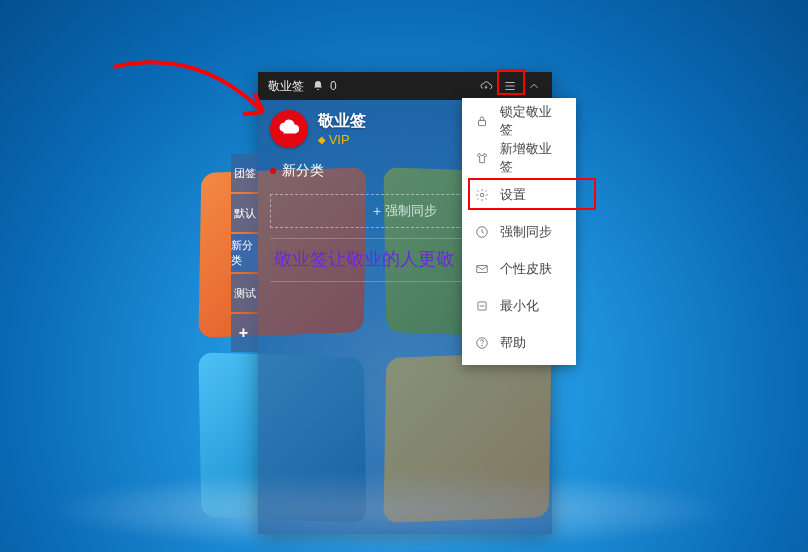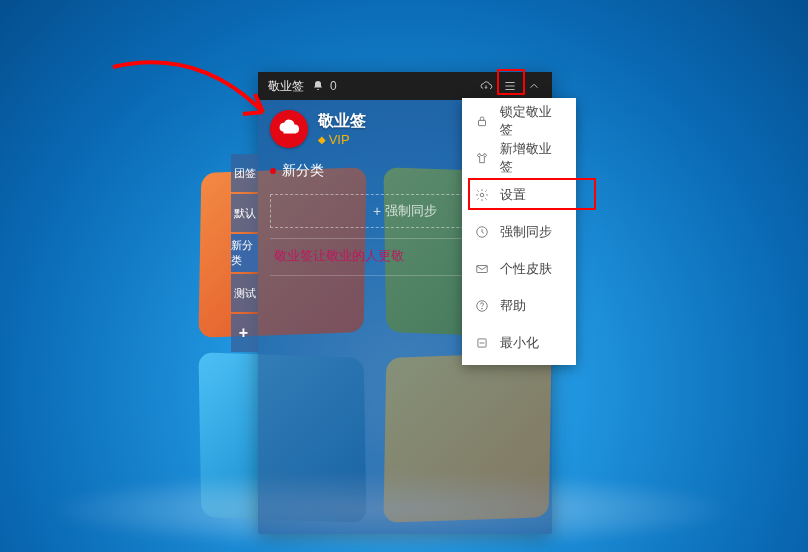--- a/index.html
+++ b/index.html
@@ -106,21 +106,21 @@
   .add-note-text { color: rgba(255,255,255,0.75); font-size: 13px; }
 
   .note-item {
     margin: 10px 12px 0 12px;
     padding: 8px 4px 10px 4px;
     border-top: 1px solid rgba(255,255,255,0.22);
     border-bottom: 1px solid rgba(255,255,255,0.22);
     position: relative;
   }
   .note-date { position: absolute; right: 4px; top: -12px; color: rgba(255,255,255,0.7); font-size: 12px; }
-  .note-text { color: #be185d; font-size: 13px; white-space: nowrap; overflow: hidden; }
+  .note-text { color: #6d28d9; font-size: 18px; white-space: nowrap; overflow: hidden; }
 
   
   .side-tabs {
     position: absolute;
     left: -27px;
     top: 82px;
     width: 27px;
     display: flex;
     flex-direction: column;
   }
@@ -309,35 +309,35 @@
         <svg viewBox="0 0 24 24">
           <rect x="3" y="6" width="18" height="12" rx="1"></rect>
           <path d="M3 7l9 6 9-6"></path>
         </svg>
       </span>
     <span>个性皮肤</span>
   </div>
   <div class="dropdown-item">
     <span class="dropdown-icon">
         <svg viewBox="0 0 24 24">
+          <rect x="5" y="5" width="14" height="14" rx="1"></rect>
+          <path d="M8 12h8"></path>
+        </svg>
+      </span>
+    <span>最小化</span>
+  </div>
+  <div class="dropdown-item">
+    <span class="dropdown-icon">
+        <svg viewBox="0 0 24 24">
           <circle cx="12" cy="12" r="9"></circle>
           <path d="M9.5 9a2.5 2.5 0 1 1 3.5 2.3c-.8.4-1 1-1 1.7"></path>
           <circle cx="12" cy="16.5" r="0.5" fill="#666"></circle>
         </svg>
       </span>
     <span>帮助</span>
-  </div>
-  <div class="dropdown-item">
-    <span class="dropdown-icon">
-        <svg viewBox="0 0 24 24">
-          <rect x="5" y="5" width="14" height="14" rx="1"></rect>
-          <path d="M8 12h8"></path>
-        </svg>
-      </span>
-    <span>最小化</span>
   </div>
 </div>
 <div class="dropdown-highlight"></div>
 
 <svg class="arrow" viewBox="0 0 170 100">
   <path d="M5 15 Q 90 -5 155 60" stroke="#ff0000" stroke-width="4" fill="none"></path>
   <path d="M155 60 l-8 -18 m8 18 l-20 2" stroke="#ff0000" stroke-width="4" fill="none"></path>
 </svg>
 
 </body></html>

